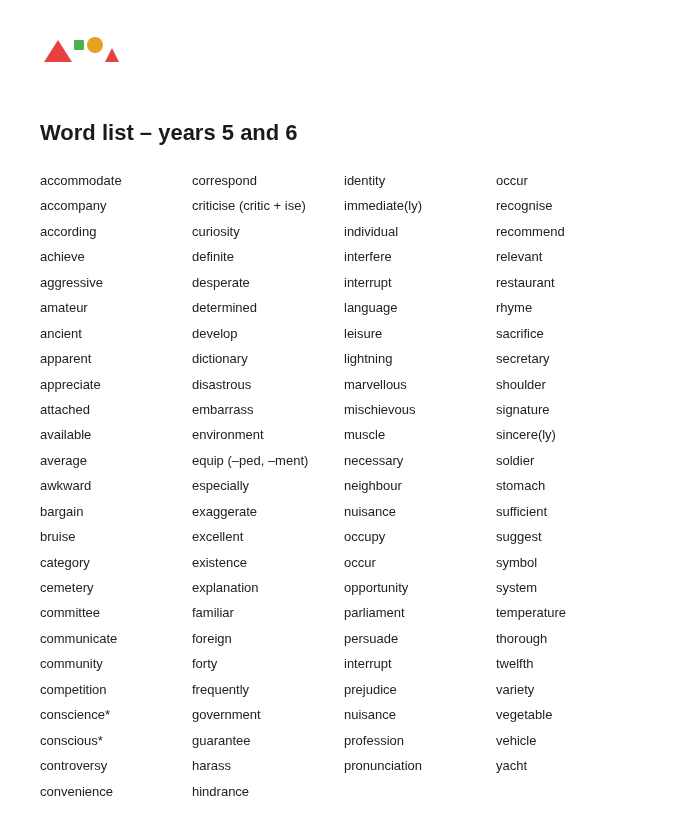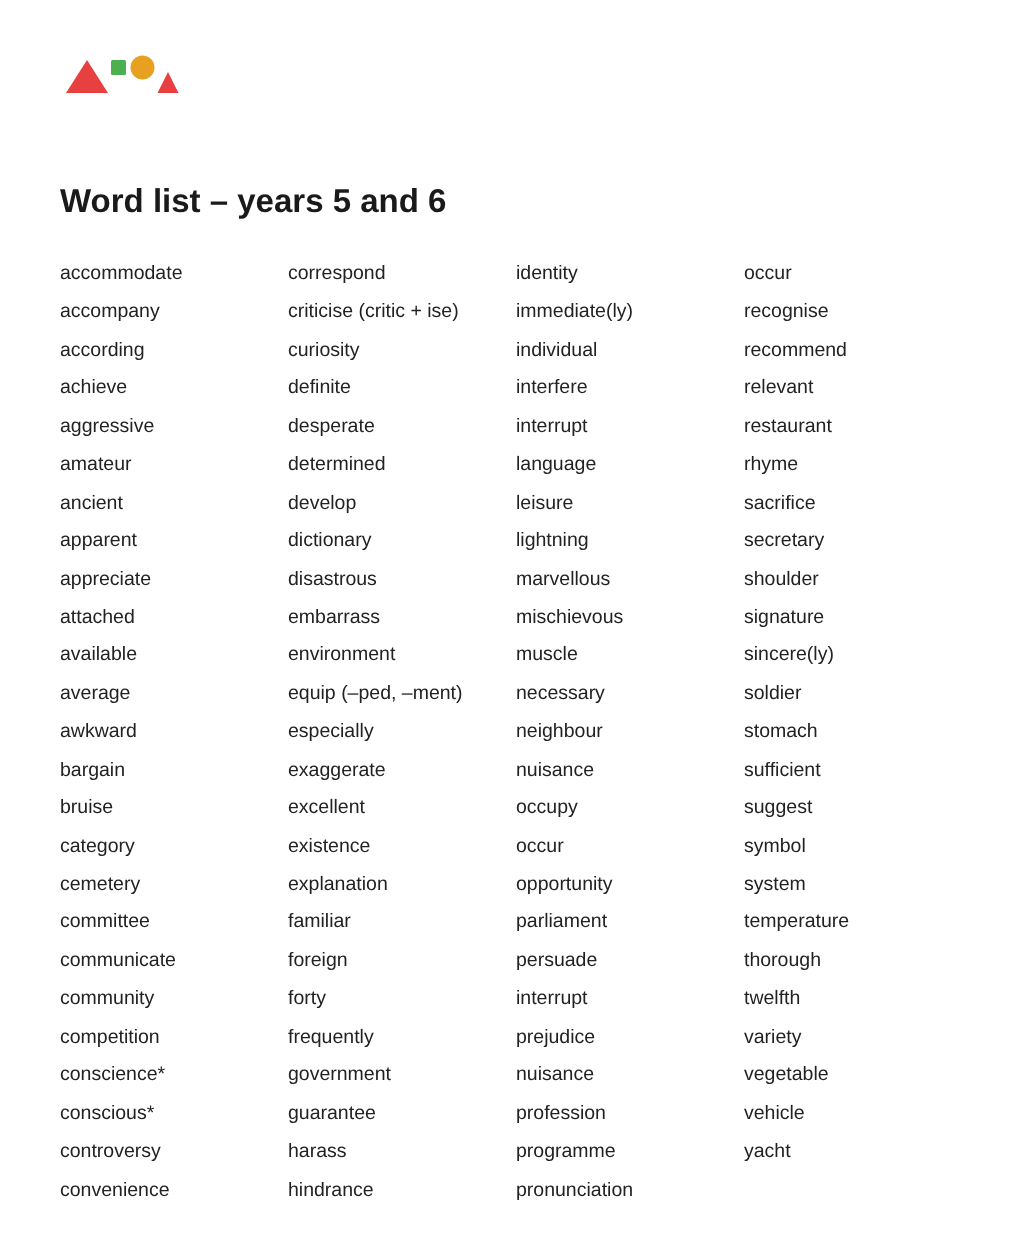--- a/index.html
+++ b/index.html
@@ -143,21 +143,20 @@
       <div class="word-item">nuisance</div>
       <div class="word-item">occupy</div>
       <div class="word-item">occur</div>
       <div class="word-item">opportunity</div>
       <div class="word-item">parliament</div>
       <div class="word-item">persuade</div>
       <div class="word-item">interrupt</div>
       <div class="word-item">prejudice</div>
       <div class="word-item">nuisance</div>
       <div class="word-item">profession</div>
-      <div class="word-item">programme</div>
       <div class="word-item">pronunciation</div>
     </div>
     <div class="word-column">
       <div class="word-item">occur</div>
       <div class="word-item">recognise</div>
       <div class="word-item">recommend</div>
       <div class="word-item">relevant</div>
       <div class="word-item">restaurant</div>
       <div class="word-item">rhyme</div>
       <div class="word-item">sacrifice</div>

